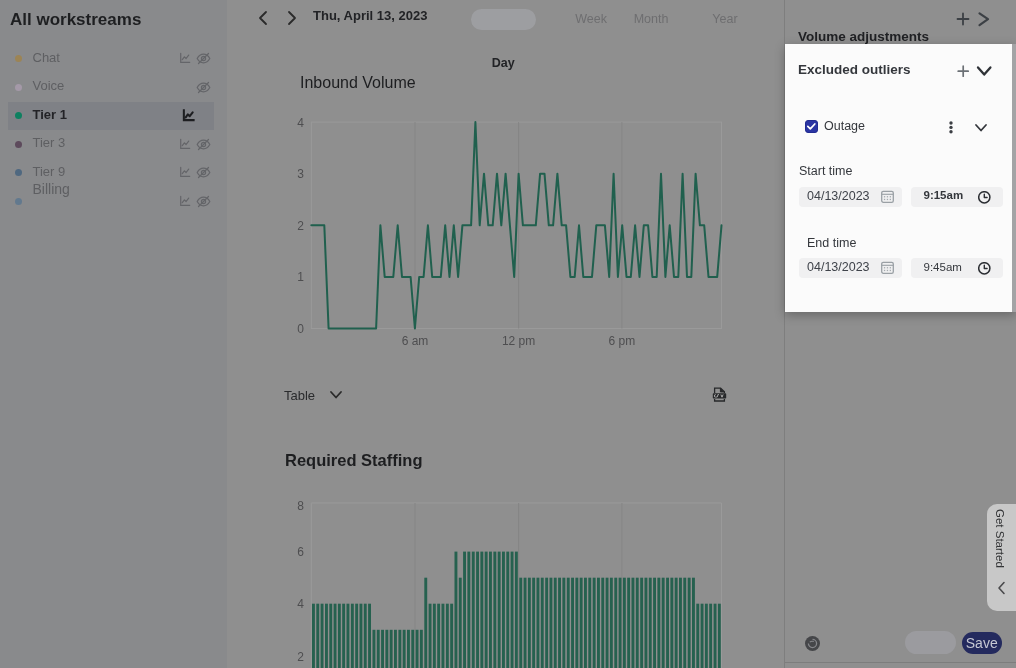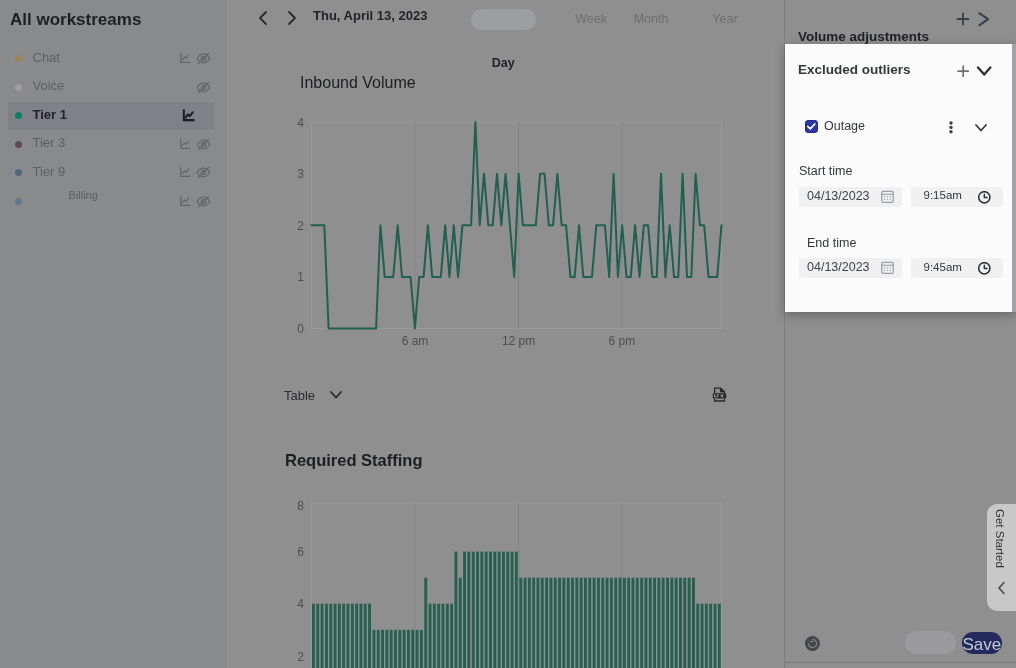--- a/index.html
+++ b/index.html
@@ -55,21 +55,21 @@
     <svg class="abs" style="left:178.5px;top:166.25px;" width="12" height="12" viewBox="0 0 14 14">
       <path d="M2 1.5 V12 H12.5" fill="none" stroke="#646569" stroke-width="1.4" stroke-linecap="round"></path>
       <path d="M3.8 9 L6.3 5.6 L8.3 7.6 L11.3 3.6" fill="none" stroke="#646569" stroke-width="1.4" stroke-linejoin="round" stroke-linecap="round"></path>
     </svg>
     <svg class="abs" style="left:195.5px;top:166.25px;" width="15" height="13" viewBox="0 0 15 13">
       <path d="M1.2 6.5 C2.8 3.6 5 2.2 7.5 2.2 C10 2.2 12.2 3.6 13.8 6.5 C12.2 9.4 10 10.8 7.5 10.8 C5 10.8 2.8 9.4 1.2 6.5 Z" fill="none" stroke="#646569" stroke-width="1.2"></path>
       <circle cx="7.5" cy="6.5" r="2.1" fill="none" stroke="#646569" stroke-width="1.2"></circle>
       <path d="M2.5 11.5 L12.5 1.5" stroke="#646569" stroke-width="1.2" stroke-linecap="round"></path>
     </svg>
     <div class="abs" style="left:14.5px;top:197.8px;width:7px;height:7px;border-radius:50%;background:#62798e;"></div>
-    <div class="abs" style="left:32.5px;top:190px;font-size:11px;color:#5e5f62;margin-left:36px;">Billing</div>
+    <div class="abs" style="left:32.5px;top:182px;font-size:14px;color:#5e5f62;">Billing</div>
     <svg class="abs" style="left:178.5px;top:194.75px;" width="12" height="12" viewBox="0 0 14 14">
       <path d="M2 1.5 V12 H12.5" fill="none" stroke="#646569" stroke-width="1.4" stroke-linecap="round"></path>
       <path d="M3.8 9 L6.3 5.6 L8.3 7.6 L11.3 3.6" fill="none" stroke="#646569" stroke-width="1.4" stroke-linejoin="round" stroke-linecap="round"></path>
     </svg>
     <svg class="abs" style="left:195.5px;top:194.75px;" width="15" height="13" viewBox="0 0 15 13">
       <path d="M1.2 6.5 C2.8 3.6 5 2.2 7.5 2.2 C10 2.2 12.2 3.6 13.8 6.5 C12.2 9.4 10 10.8 7.5 10.8 C5 10.8 2.8 9.4 1.2 6.5 Z" fill="none" stroke="#646569" stroke-width="1.2"></path>
       <circle cx="7.5" cy="6.5" r="2.1" fill="none" stroke="#646569" stroke-width="1.2"></circle>
       <path d="M2.5 11.5 L12.5 1.5" stroke="#646569" stroke-width="1.2" stroke-linecap="round"></path>
     </svg>
   </div>
@@ -270,21 +270,21 @@
   <g fill="#a6abb0">
       <rect x="2.9" y="6.1" width="1.3" height="1.3"></rect>
       <rect x="5.8" y="6.1" width="1.3" height="1.3"></rect>
       <rect x="8.7" y="6.1" width="1.3" height="1.3"></rect>
       <rect x="2.9" y="8.8" width="1.3" height="1.3"></rect>
       <rect x="5.8" y="8.8" width="1.3" height="1.3"></rect>
       <rect x="8.7" y="8.8" width="1.3" height="1.3"></rect>
     </g>
 </svg>
 <div class="abs" style="left:911px;top:186.5px;width:91.5px;height:20px;border-radius:4px;background:#f0f0f1;"></div>
-<div class="abs" style="left:923.5px;top:190.3px;font-size:11.5px;color:#34373c;">9:15am</div>
+<div class="abs" style="left:923.5px;top:190.3px;font-size:11.5px;color:#34373c;font-weight:bold;">9:15am</div>
 <svg class="abs" style="left:977.5px;top:190.5px;" width="13" height="13" viewBox="0 0 13 13">
   <circle cx="6.3" cy="6.3" r="5.6" fill="none" stroke="#2a2d32" stroke-width="1.5"></circle>
   <path d="M6.3 3.2 V6.5 H9.1" fill="none" stroke="#2a2d32" stroke-width="1.4" stroke-linecap="round" stroke-linejoin="round"></path>
 </svg>
 
 <div class="abs" style="left:799px;top:237.1px;font-size:12.5px;color:#34373c;margin-left:8px;">End time</div>
 <div class="abs" style="left:798.5px;top:258px;width:103.5px;height:20px;border-radius:4px;background:#f0f0f1;"></div>
 <div class="abs" style="left:807px;top:261.4px;font-size:12.5px;color:#3f434a;">04/13/2023</div>
 <svg class="abs" style="left:881px;top:261px;" width="13" height="13" viewBox="0 0 13 13">
   <rect x="0.7" y="1.3" width="11.6" height="11" rx="1.6" fill="none" stroke="#9aa0a5" stroke-width="1.3"></rect>
@@ -306,20 +306,20 @@
 </svg>
 
 <div class="abs" style="left:805px;top:636px;width:15px;height:15px;border-radius:50%;background:#454649;"></div>
 <svg class="abs" style="left:805px;top:636px;" width="15" height="15" viewBox="0 0 15 15">
   <path d="M7.5 3.4 A4.1 4.1 0 1 1 3.4 7.5" fill="none" stroke="#85868a" stroke-width="1.3"></path>
   <path d="M4.8 6.2 Q6.5 4.6 8.8 5.6" fill="none" stroke="#85868a" stroke-width="1.1"></path>
 </svg>
 <div class="abs" style="left:905px;top:631px;width:50.5px;height:22.5px;border-radius:11.5px;background:#9b9b9f;"></div>
 <div class="abs" style="left:949px;top:636px;width:50.5px;text-align:right;font-size:11.5px;color:#28282c;">Cancel</div>
 <div class="abs" style="left:962px;top:631.5px;width:39.5px;height:22px;border-radius:11px;background:#242a5e;"></div>
-<div class="abs" style="left:962px;top:636.2px;width:39.5px;text-align:center;font-size:17px;color:#c6c8d4;">Save</div>
+<div class="abs" style="left:962px;top:636.2px;width:39.5px;text-align:center;font-size:14px;color:#c6c8d4;">Save</div>
 <div class="abs" style="left:785px;top:662px;width:231px;height:1px;background:#7d7d7d;"></div>
 
 <div class="abs" style="left:987px;top:504px;width:29px;height:107px;background:#c8c8c8;border-radius:10px 0 0 10px;"></div>
 <div class="abs" style="left:1005px;top:509px;font-size:11.5px;color:#323335;transform:rotate(90deg);transform-origin:0 0;white-space:nowrap;">Get Started</div>
 <svg class="abs" style="left:996px;top:581px;" width="11" height="14" viewBox="0 0 11 14">
   <path d="M8 1.5 L3 7 L8 12.5" fill="none" stroke="#4a4a4c" stroke-width="1.6" stroke-linecap="round" stroke-linejoin="round"></path>
 </svg>
 
 </body></html>

